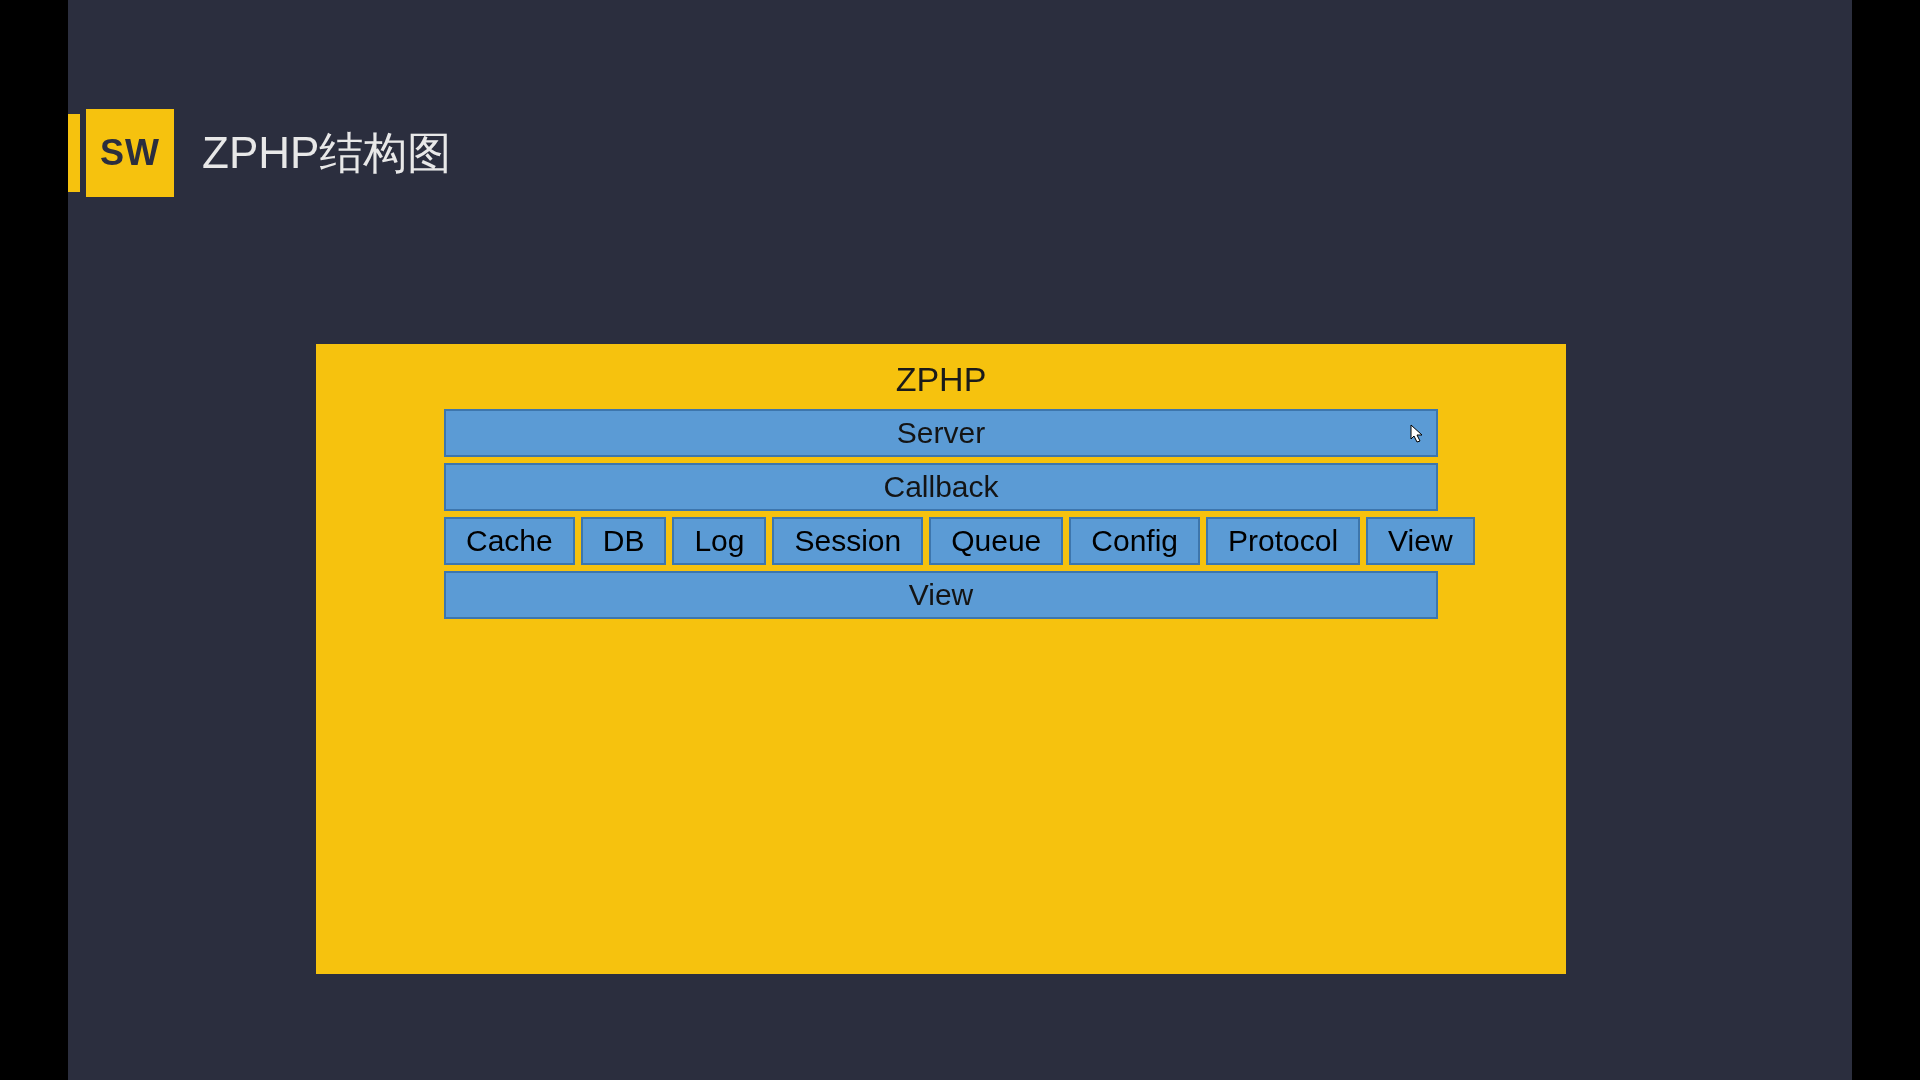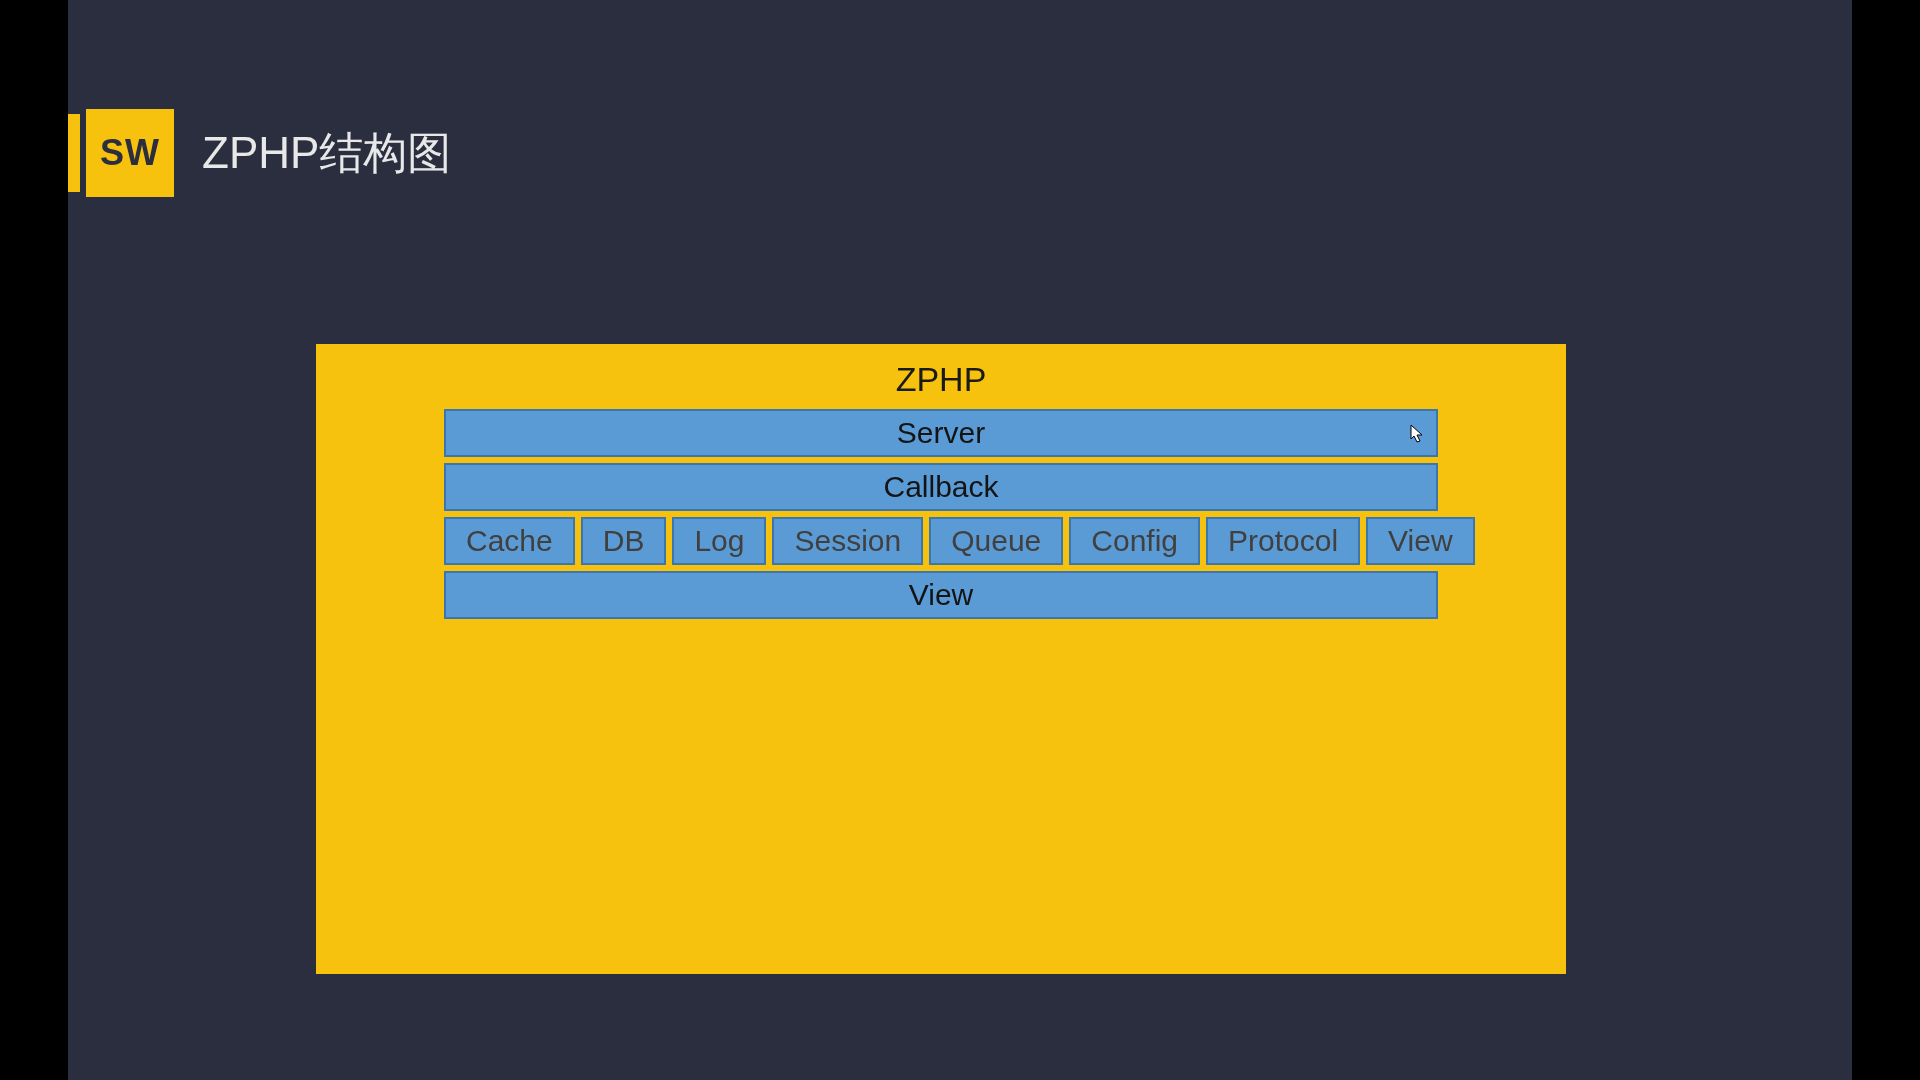--- a/index.html
+++ b/index.html
@@ -112,21 +112,21 @@
     display: flex;
     gap: 6px;
   }
   .row-boxes .box {
     flex: 1 1 auto;
     height: 48px;
     background: #5b9bd5;
     border: 2px solid #3d76ad;
     display: flex; align-items: center; justify-content: center;
     font-size: 30px;
-    color: #404040;
+    color: #000000;
     padding: 2px 20px;
     white-space: nowrap;
     text-align: center;
   }
 
   
   .cursor {
     position: absolute;
     left: 1410px;
     top: 424px;

